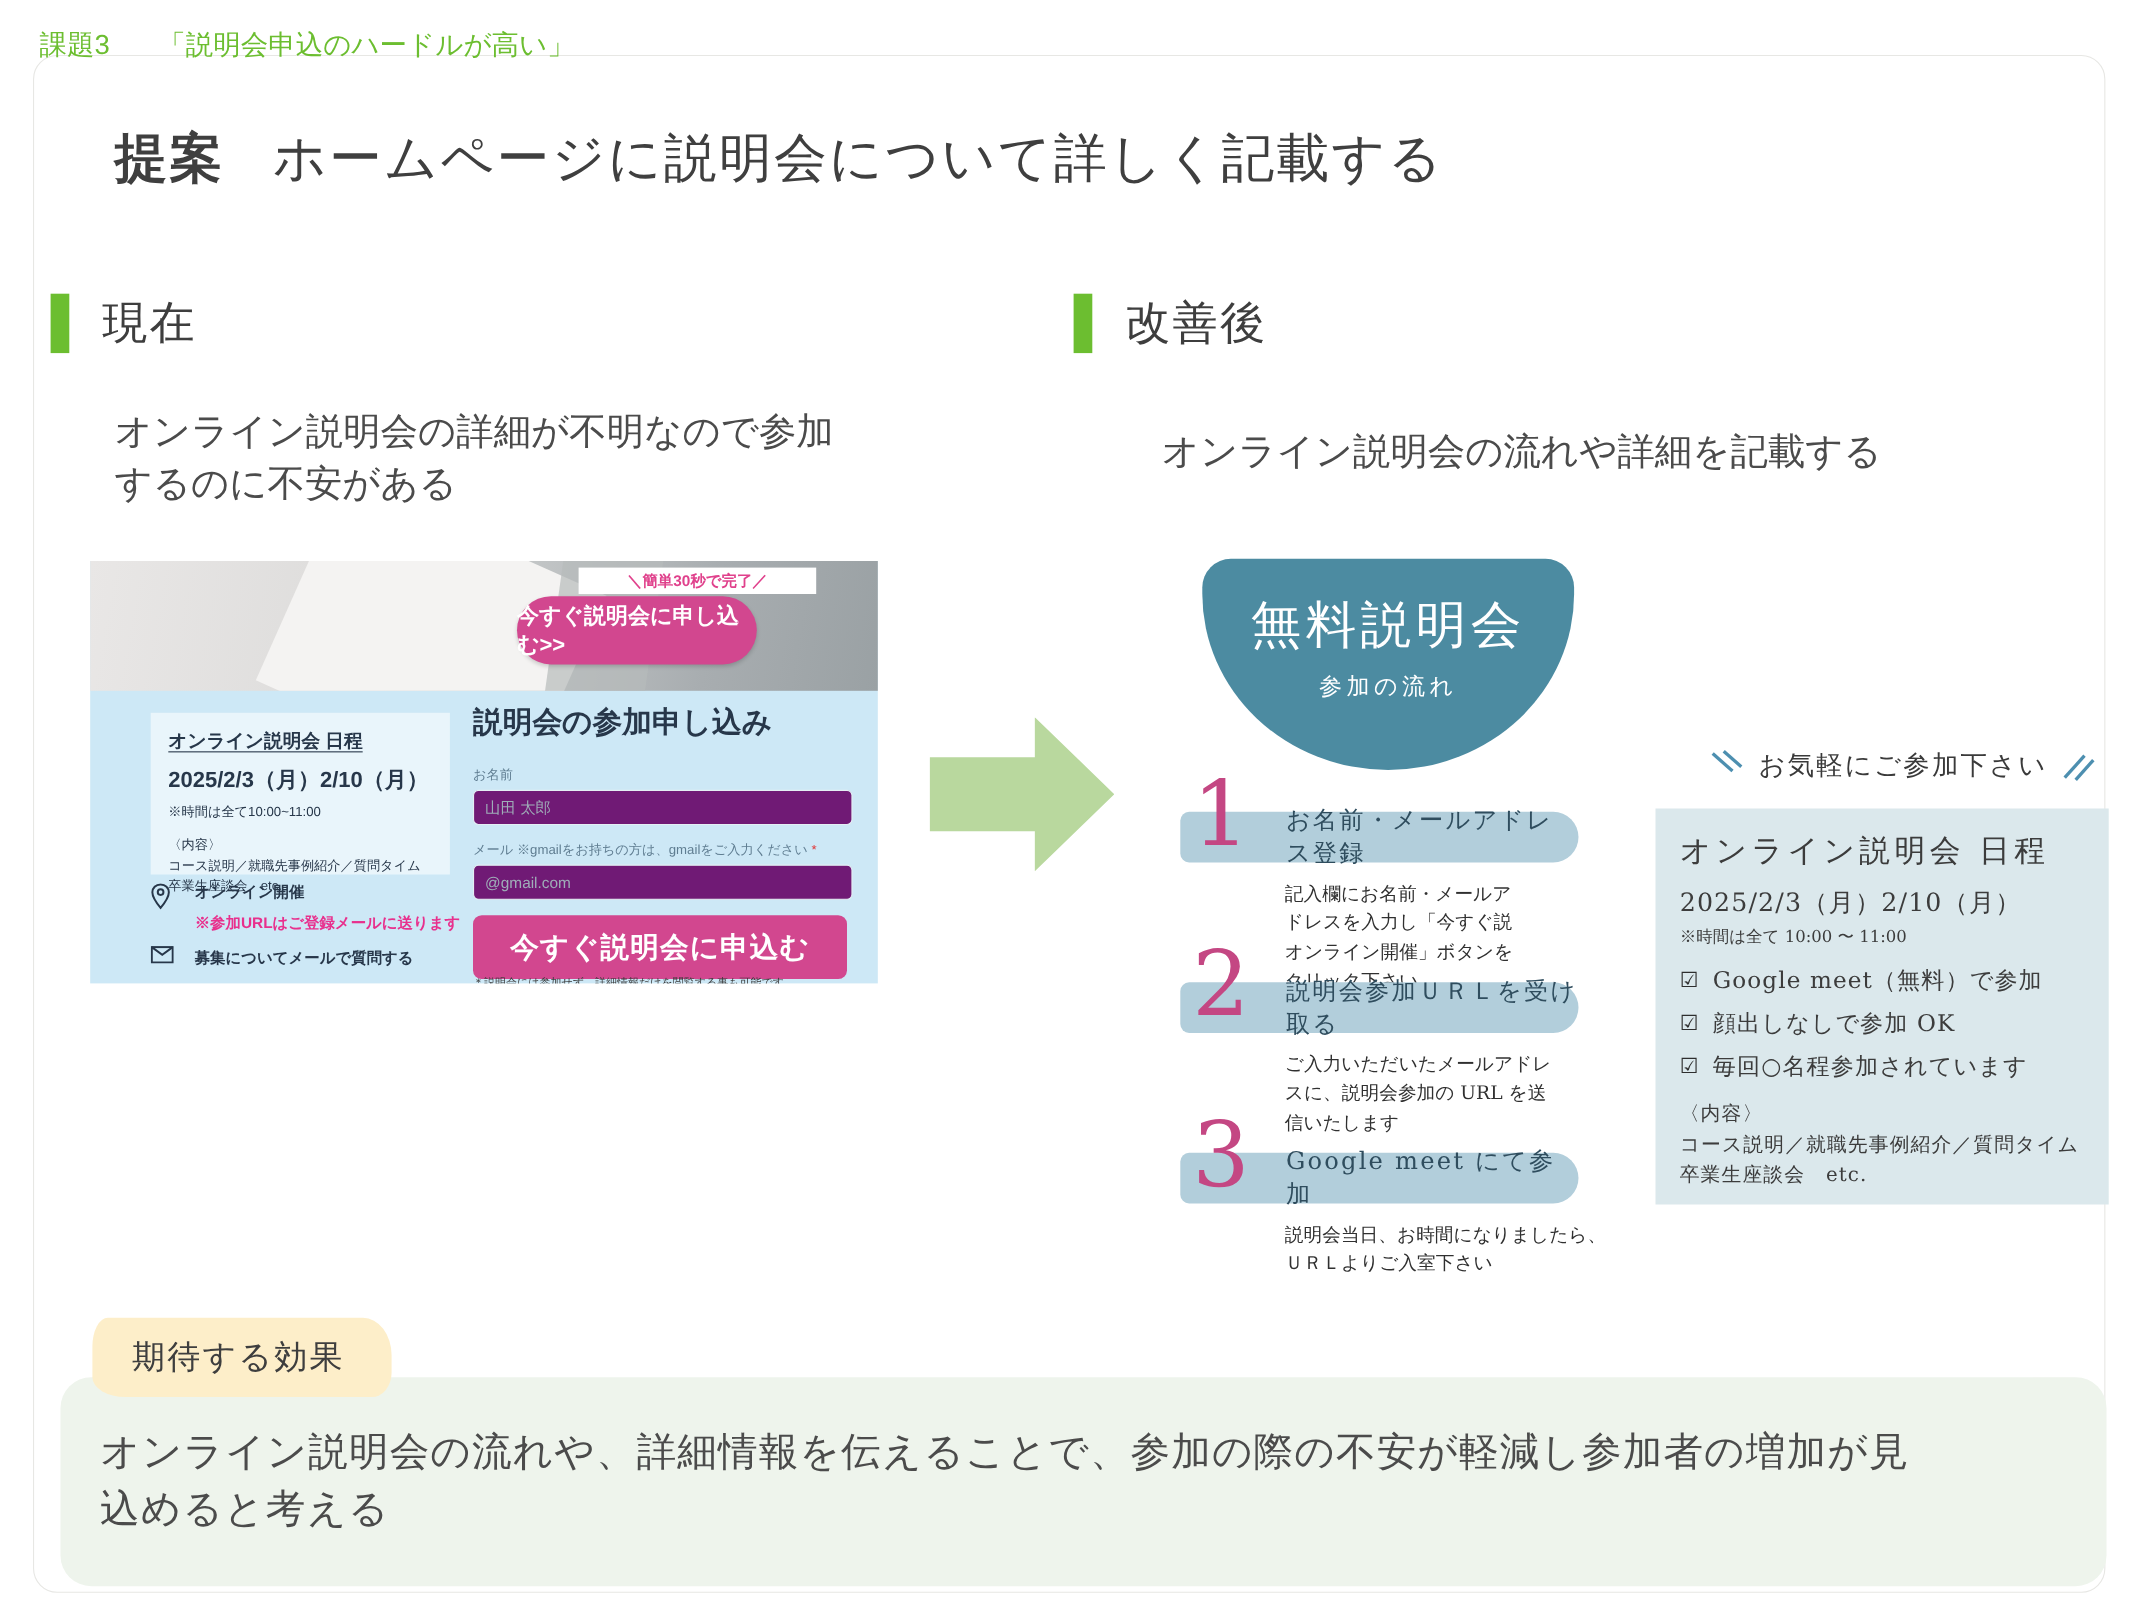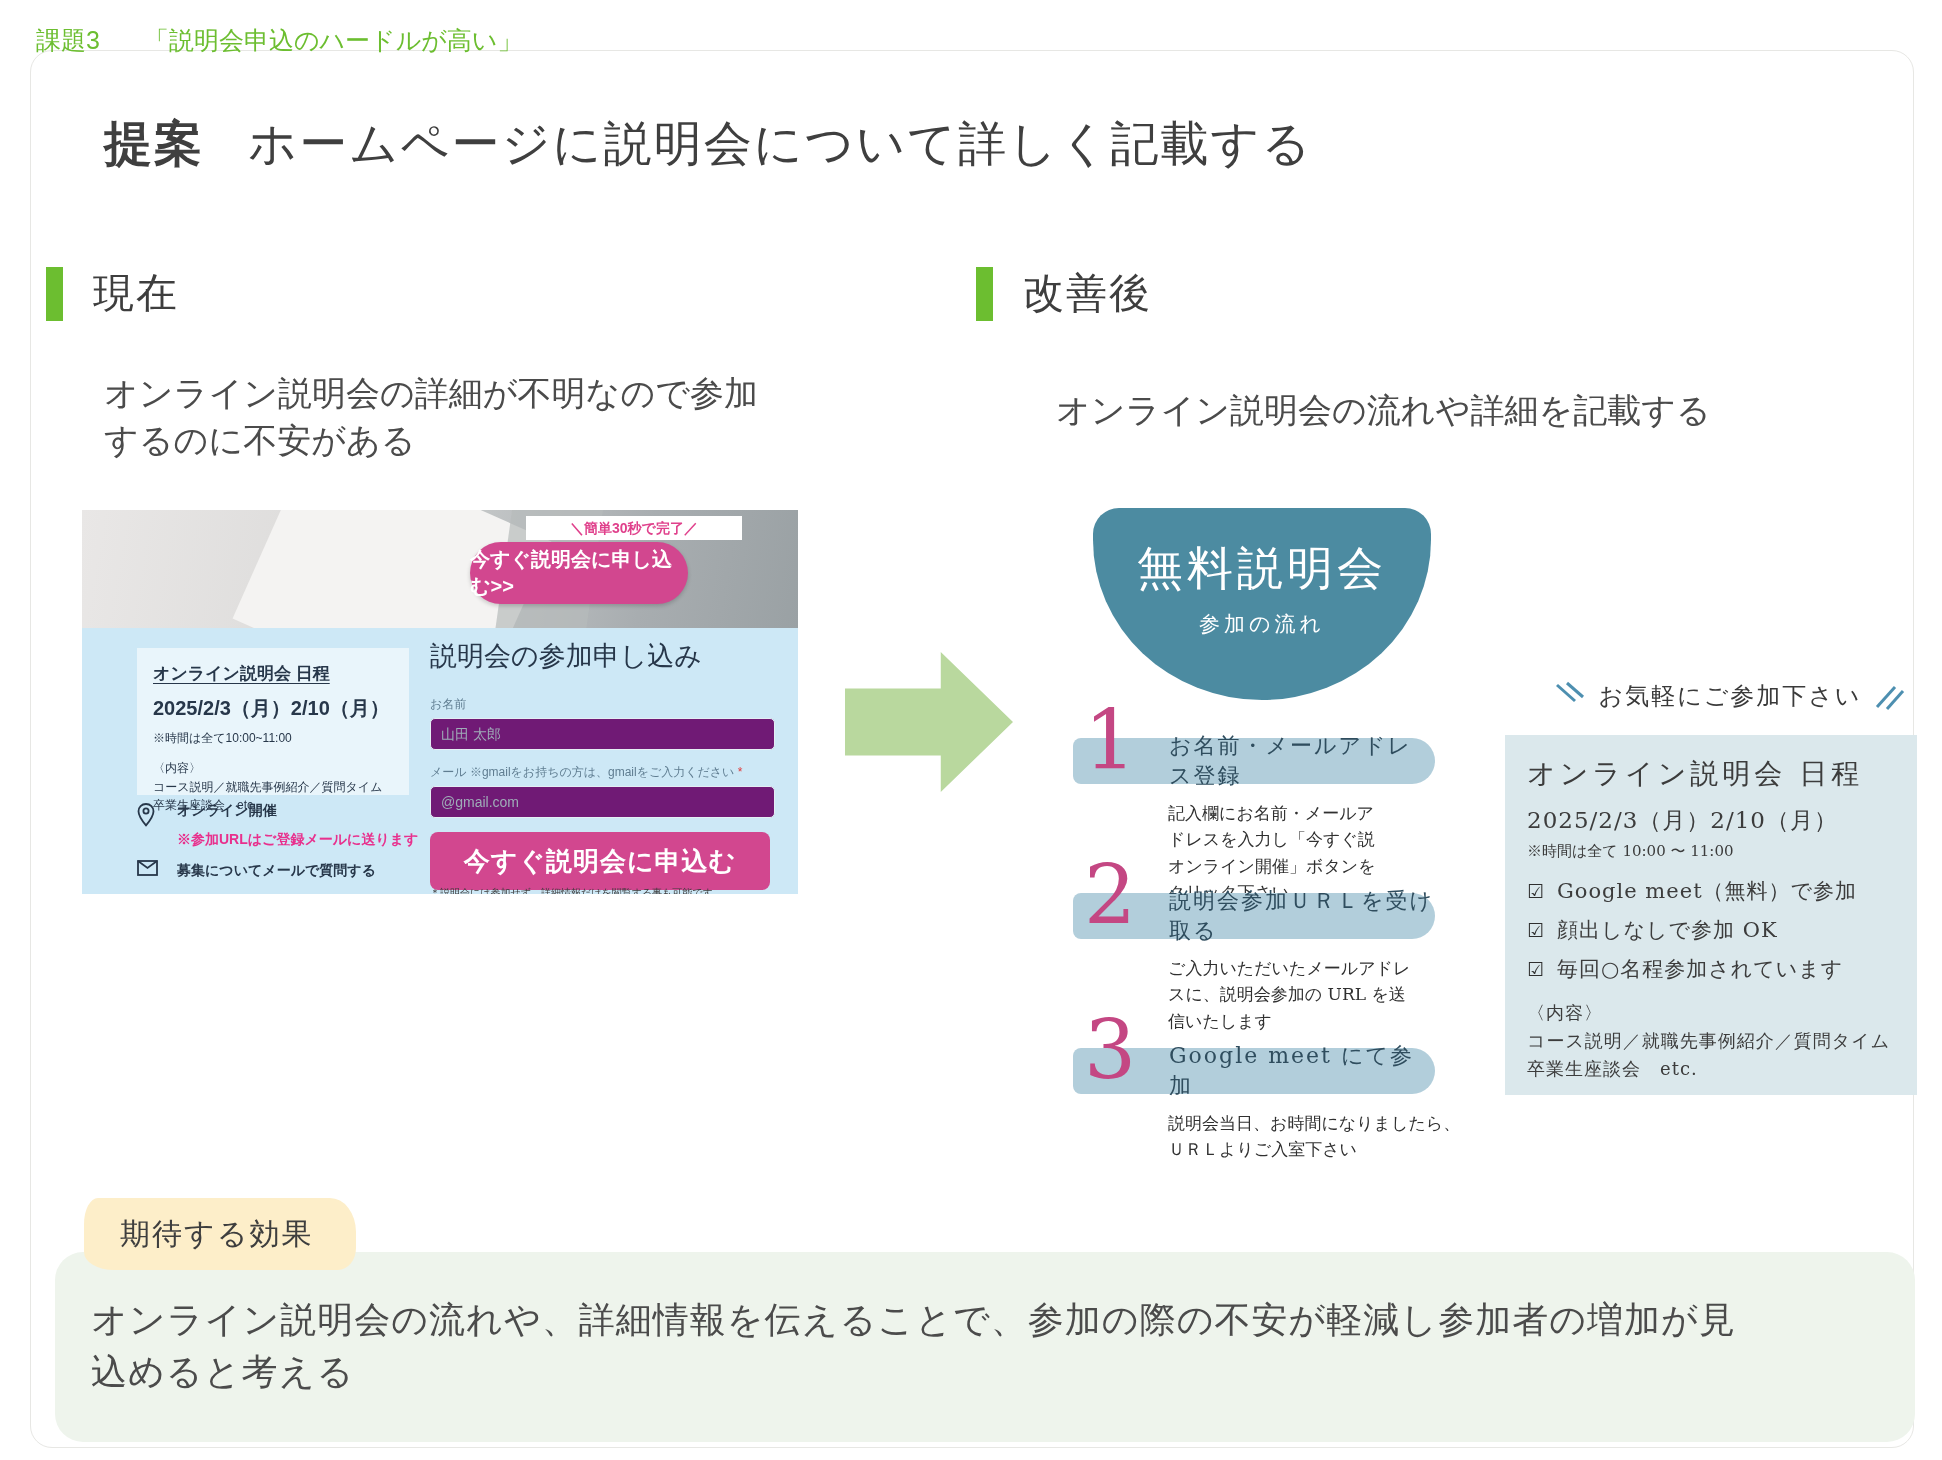--- a/index.html
+++ b/index.html
@@ -47,21 +47,21 @@
   .mk-card-dates{font-size:20px;font-weight:700;margin-bottom:8px;}
   .mk-card-note{font-size:12px;margin-bottom:12px;}
   .mk-card-small{font-size:12px;line-height:1.55;}
   .mk-contact{position:absolute;left:55px;top:292px;width:300px;color:#27374a;}
   .mk-row{display:flex;align-items:flex-start;}
   .mk-ic{width:22px;margin-right:18px;flex:0 0 22px;padding-top:1px;}
   .mk-online{font-size:14px;font-weight:700;}
   .mk-urlnote{font-size:14px;font-weight:700;color:#e8308d;margin:4px 0 10px 40px;}
   .mk-mail{font-size:14px;font-weight:700;padding-top:3px;}
   .mk-form{position:absolute;left:348px;top:128px;width:345px;}
-  .mk-form-title{font-size:27px;font-weight:400;color:#27374a;margin-bottom:22px;}
+  .mk-form-title{font-size:27px;font-weight:700;color:#27374a;margin-bottom:22px;}
   .mk-label{font-size:12px;color:#5f7d91;margin-bottom:5px;}
   .mk-label .req{color:#e03a3a;}
   .mk-input{width:100%;height:32px;background:#701a75;border:1px solid #e4eef4;border-radius:5px;
       box-sizing:border-box;font-size:14px;color:#9fadb8;padding:0 10px;line-height:30px;
       margin-bottom:14px;}
   .mk-submit{margin-top:12px;width:340px;height:58px;background:#d2478f;border-radius:8px;
       color:#ffffff;font-size:26px;font-weight:700;display:flex;align-items:center;
       justify-content:center;letter-spacing:1px;}
   .mk-foot{position:absolute;left:348px;top:376px;width:360px;height:8px;overflow:hidden;
       font-size:10px;color:#3a3a3a;}

